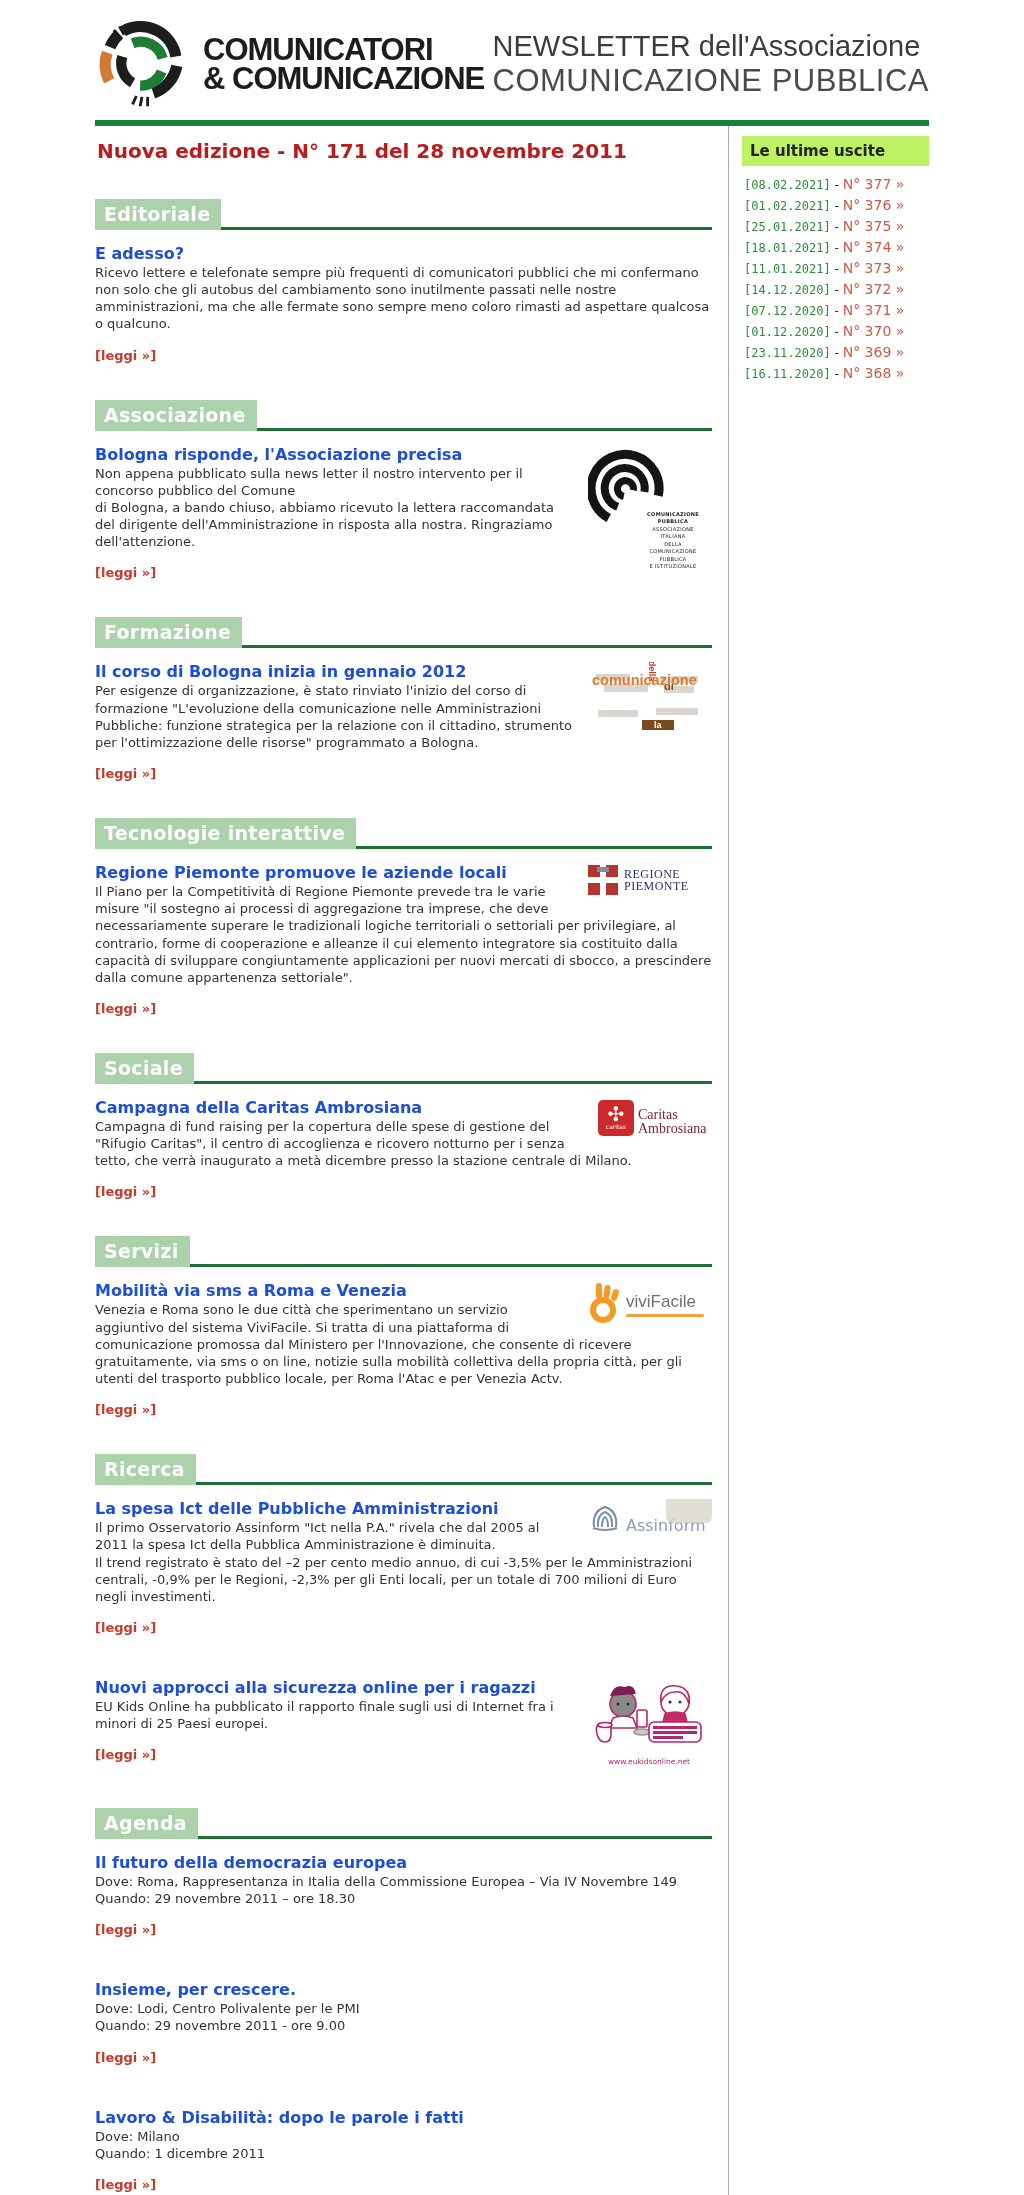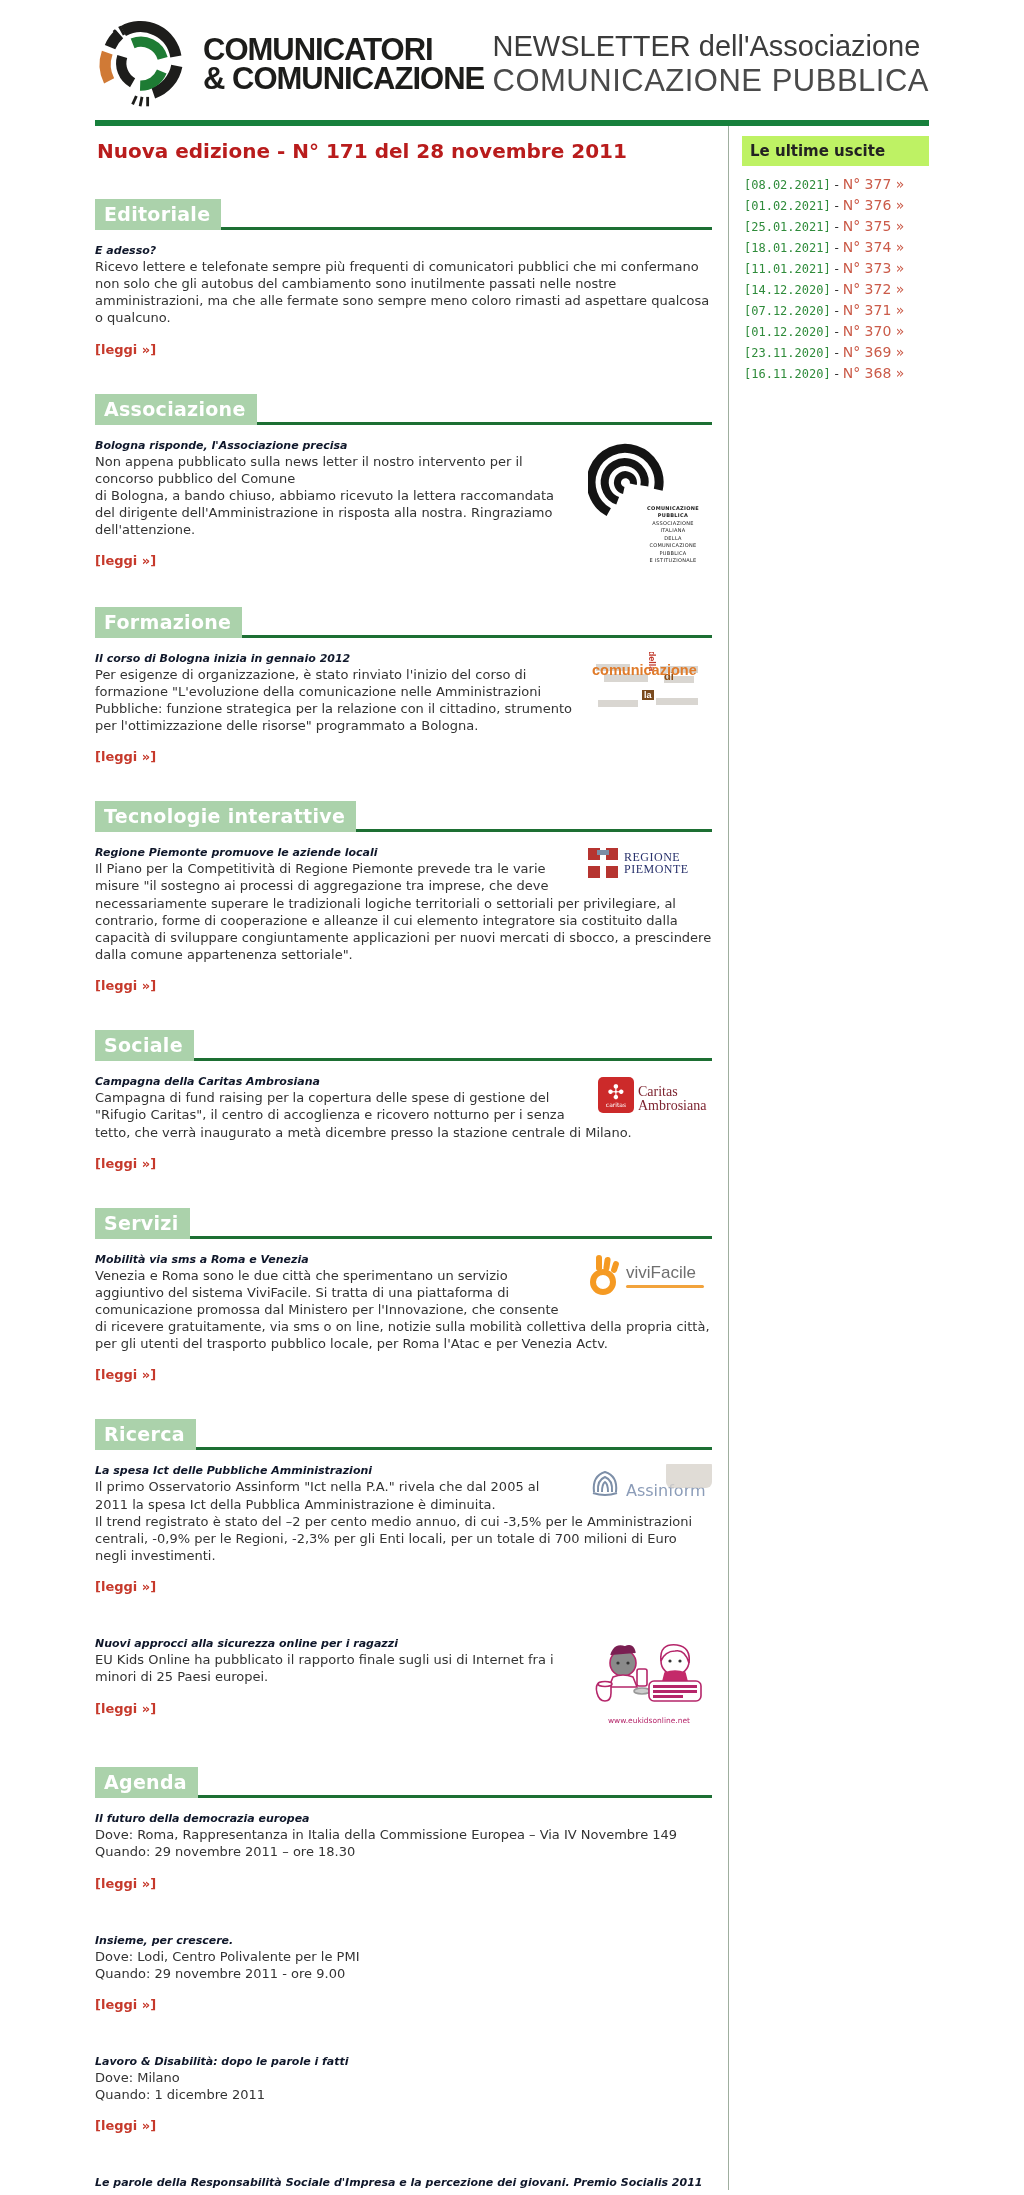--- a/index.html
+++ b/index.html
@@ -30,21 +30,21 @@
   
   .section { margin-top:36px; }
   .section-header { display:flex; align-items:flex-end; }
   .section-label { background:#abd2ab; color:#ffffff; font-size:19px; font-weight:bold;
                    padding:4px 11px 5px 9px; letter-spacing:0.3px; }
   .section-rule { flex:1; height:3px; background:#1d6f33; }
   .section-body { margin-top:14px; }
 
   .article { overflow:hidden; }
   .article + .article { margin-top:42px; }
-  .article-title { color:#0f172a; font-size:11px; font-weight:bold; margin-bottom:1px;font-style:italic; }
+  .article-title { color:#1d4ed8; font-size:16px; font-weight:bold; margin-bottom:1px; }
   .article-body { color:#333333; font-size:13px; line-height:1.32; white-space:pre-line; }
   .read-more { display:inline-block; margin-top:15px; color:#c6392b; font-size:13px;
                font-weight:bold; text-decoration:none; }
   .article-img { float:right; margin:2px 4px 6px 14px; }
 
   
   .sidebar-title { background:#bef264; color:#222222; font-size:15px; font-weight:bold;
                    padding:6px 8px; }
   .sidebar-list { list-style:none; margin-top:8px; padding-left:2px; }
   .sidebar-list li { font-size:12px; line-height:1.5; white-space:nowrap; }
@@ -71,22 +71,22 @@
   .assinform-name { color:#8b9cb8; font-size:16px; }
   .assin-blur { position:absolute; right:-4px; top:-6px; width:46px; height:28px;
                 background:#d8d3cc; border-radius:6px; opacity:0.8; }
   .eukids-logo { width:118px; text-align:center; }
   .eukids-url { color:#b5266a; font-size:7.5px; margin-top:1px; }
   .wordcloud { width:118px; height:60px; position:relative; font-family:"Liberation Sans",sans-serif; }
   .wc-main { position:absolute; left:2px; top:8px; color:#e07b2a; font-weight:bold; font-size:14.5px; }
   .wc-della { position:absolute; left:52px; top:2px; color:#c0392b; font-size:9px;
               transform:rotate(90deg); font-weight:bold; }
   .wc-di { position:absolute; left:74px; top:16px; color:#8a4a12; font-weight:bold; font-size:11px; }
-  .wc-la { position:absolute; left:52px; top:36px; color:#ffffff; background:#7a4a1e;
-           font-size:9px; padding:0 2px; font-weight:bold; }
+  .wc-la { position:absolute; left:52px; top:56px; color:#ffffff; background:#7a4a1e;
+           font-size:9px; padding:0 12px; font-weight:bold; }
   .wc-noise { position:absolute; background:#b9b4ac; opacity:0.55; }
 </style>
 </head>
 <body>
 
 <div class="page">
 
   <div class="header">
     <div class="logo-wrap">
       <svg width="94" height="94" viewBox="0 0 100 100">

